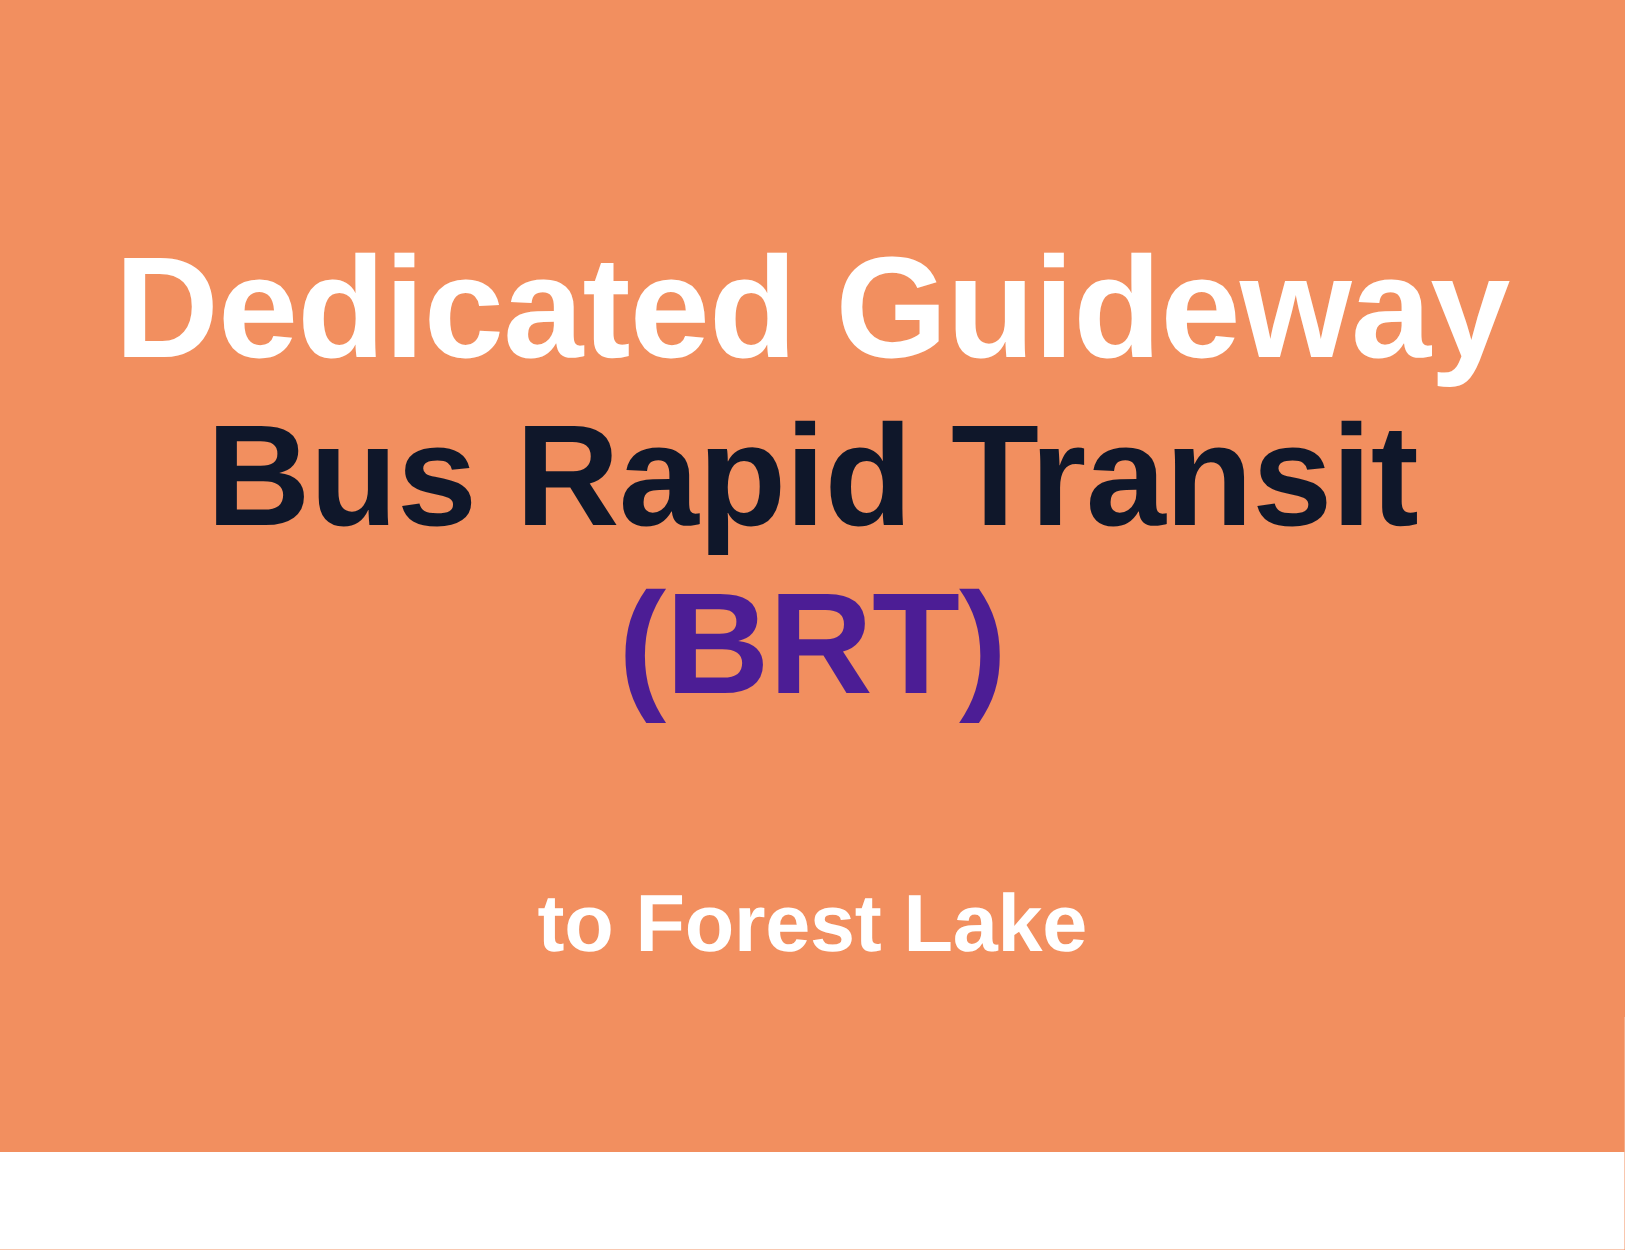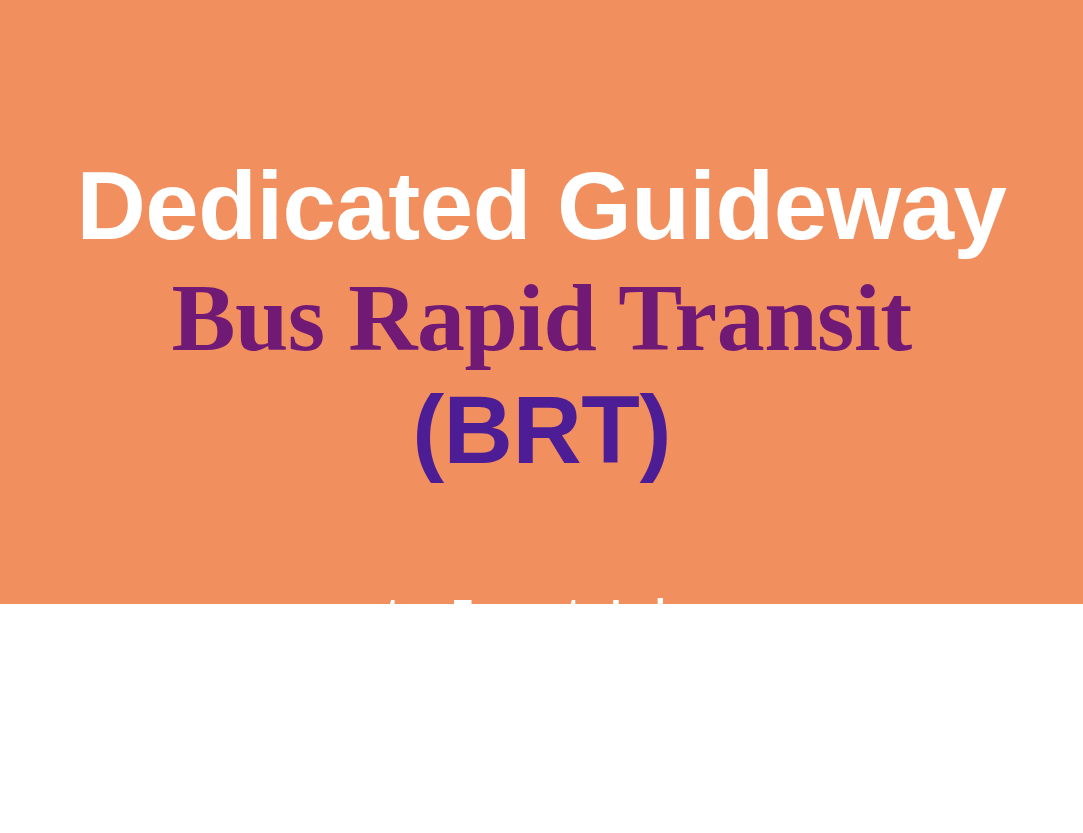--- a/index.html
+++ b/index.html
@@ -12,21 +12,21 @@
     height: 833px;
     overflow: hidden;
     font-family: "Liberation Sans", "DejaVu Sans", sans-serif;
   }
 
   
   #slide {
     position: relative;
     box-sizing: border-box;
     width: 1083px;
-    height: 604px;
+    height: 768px;
     background: #F28F5F;
     display: flex;
     flex-direction: column;
     align-items: center;
     justify-content: flex-start;
     user-select: none;
   }
 
   
   .title-block {
@@ -59,37 +59,37 @@
     top: 585px;
     display: flex;
     flex-direction: column;
     align-items: center;
     text-align: center;
   }
 
   .subtitle-line {
     display: block;
     color: #FFFFFF;
-    font-family: Liberation Mono, monospace;
+    font-family: Liberation Sans, sans-serif;
     font-weight: 700;
-    font-size: 38px;
+    font-size: 54px;
     line-height: 62px;
     letter-spacing: -0.2px;
     white-space: nowrap;
     text-align: center;
   }
 </style>
 </head>
 <body>
 
 <div id="slide" style="background: rgb(242, 143, 95);">
 
   <div class="title-block">
     <span class="title-line" style="color: rgb(255, 255, 255);">Dedicated Guideway</span>
-    <span class="title-line" style="color: #701a75; font-family: Liberation Serif, serif;">Bus Rapid Transit</span>
+    <span class="title-line" style="color: #0f172a;">Bus Rapid Transit</span>
     <span class="title-line" style="color: #4c1d95;">(BRT)</span>
   </div>
 
   <div class="subtitle-block">
     <span class="subtitle-line" style="color: rgb(255, 255, 255);">to Forest Lake</span>
   </div>
 
 </div>
 
 </body></html>

